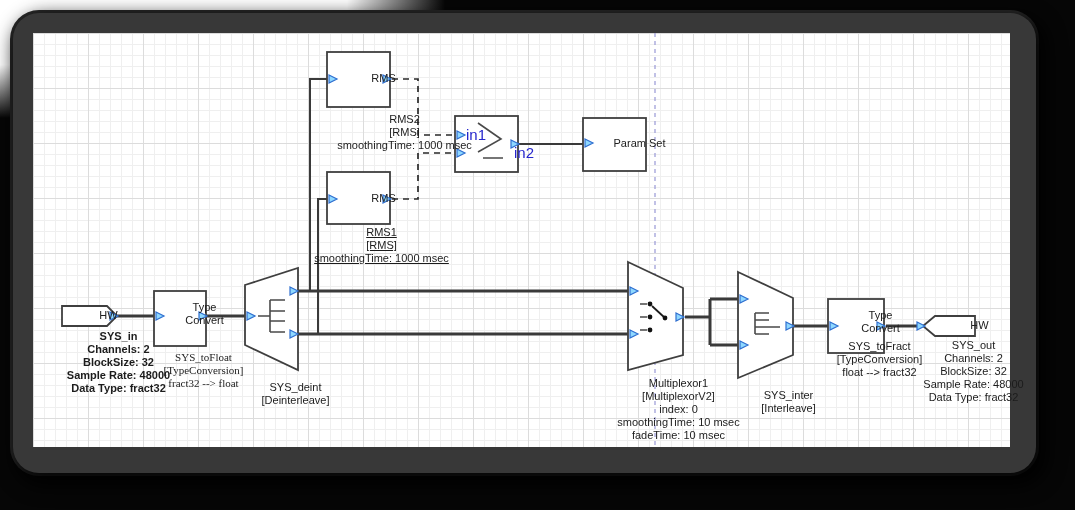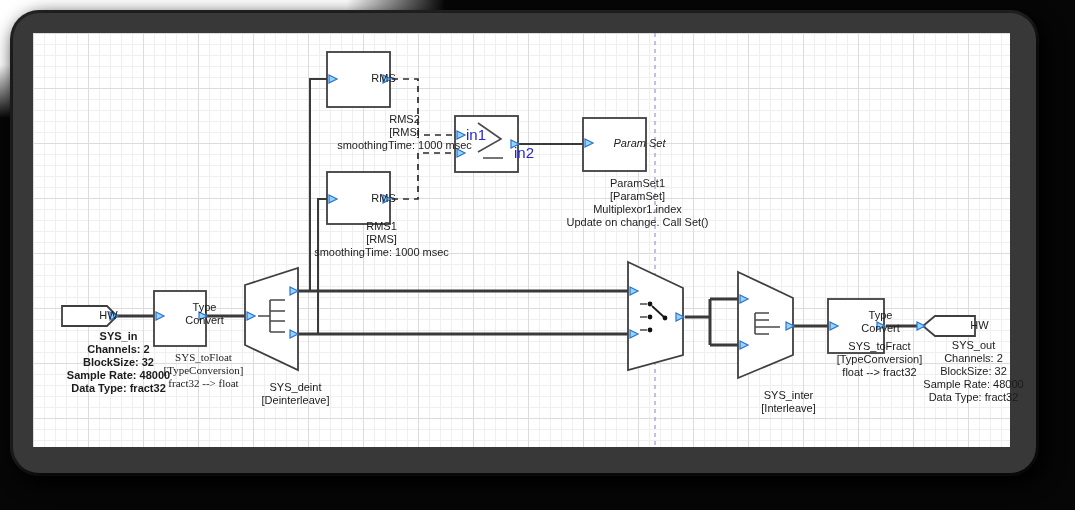--- a/index.html
+++ b/index.html
@@ -129,21 +129,21 @@
           <path d="M844,289 L852,293 L844,297 Z"></path>
           <path d="M884,289 L892,293 L884,297 Z"></path>
         </g>
       </svg>
 
       <div class="txt title" style="left:52px;  top:276px;">HW</div>
       <div class="txt title" style="left:148px; top:268px;">Type</div>
       <div class="txt title" style="left:148px; top:281px;">Convert</div>
       <div class="txt title" style="left:327px; top:39px;">RMS</div>
       <div class="txt title" style="left:327px; top:159px;">RMS</div>
-      <div class="txt title" style="left:583px; top:104px;font-style:italic;">Param Set</div>
+      <div class="txt title" style="left:583px; top:104px;">Param Set</div>
       <div class="txt title" style="left:824px; top:276px;">Type</div>
       <div class="txt title" style="left:824px; top:289px;">Convert</div>
       <div class="txt title" style="left:923px; top:286px;">HW</div>
 
       <div class="pinlbl" style="left:433px; top:96px;">in1</div>
       <div class="pinlbl" style="left:433px; top:114px;margin-left:48px;">in2</div>
 
       <div class="txt" style="left:62px; top:297px;font-weight:bold;">
         <div>SYS_in</div>
         <div>Channels: 2</div>
@@ -162,34 +162,35 @@
         <div>SYS_deint</div>
         <div>[Deinterleave]</div>
       </div>
 
       <div class="txt" style="left:325px; top:80px;margin-left:23px;">
         <div>RMS2</div>
         <div>[RMS]</div>
         <div>smoothingTime: 1000 msec</div>
       </div>
 
-      <div class="txt" style="left:325px; top:187px;">
+      <div class="txt" style="left:325px; top:193px;text-decoration:underline;">
         <div>RMS1</div>
         <div>[RMS]</div>
         <div>smoothingTime: 1000 msec</div>
       </div>
 
 
-      <div class="txt" style="left:581px; top:144px;">
-        <div>ParamSet1</div>
-        <div>[ParamSet]</div>
-        <div>Multiplexor1.index</div>
-        <div>Update on change. Call Set()</div>
-      </div>
-
+
+      <div class="txt" style="left:622px; top:344px;">
+        <div>Multiplexor1</div>
+        <div>[MultiplexorV2]</div>
+        <div>index: 0</div>
+        <div>smoothingTime: 10 msec</div>
+        <div>fadeTime: 10 msec</div>
+      </div>
 
       <div class="txt" style="left:732px; top:356px;">
         <div>SYS_inter</div>
         <div>[Interleave]</div>
       </div>
 
       <div class="txt" style="left:823px; top:307px;">
         <div>SYS_toFract</div>
         <div>[TypeConversion]</div>
         <div>float --&gt; fract32</div>

